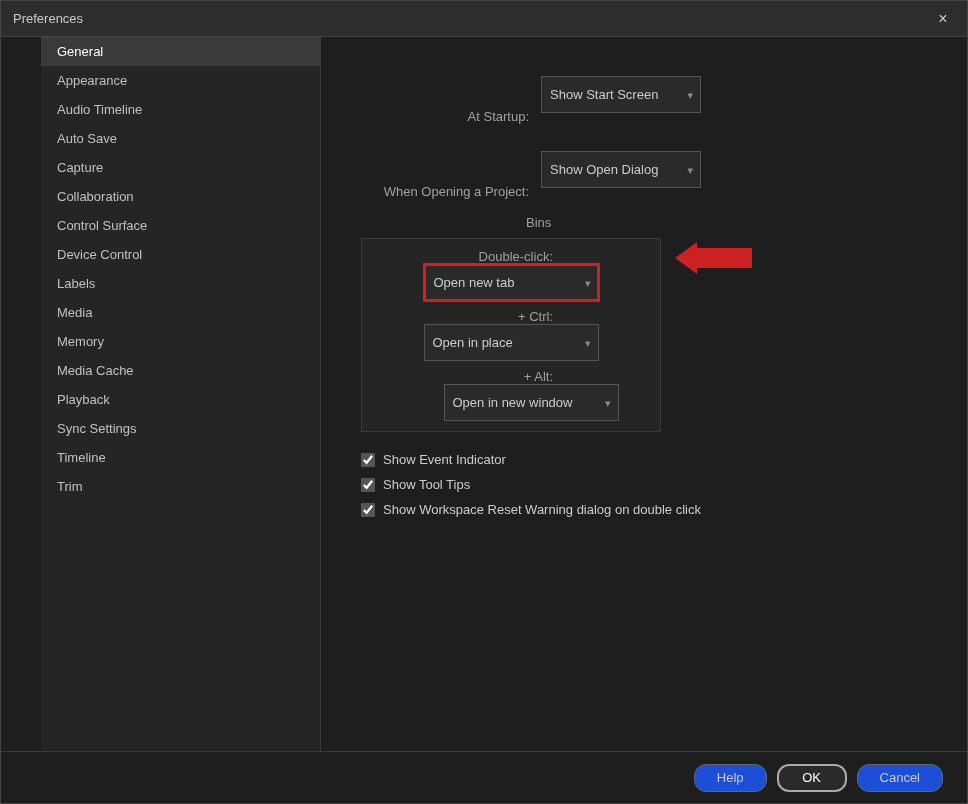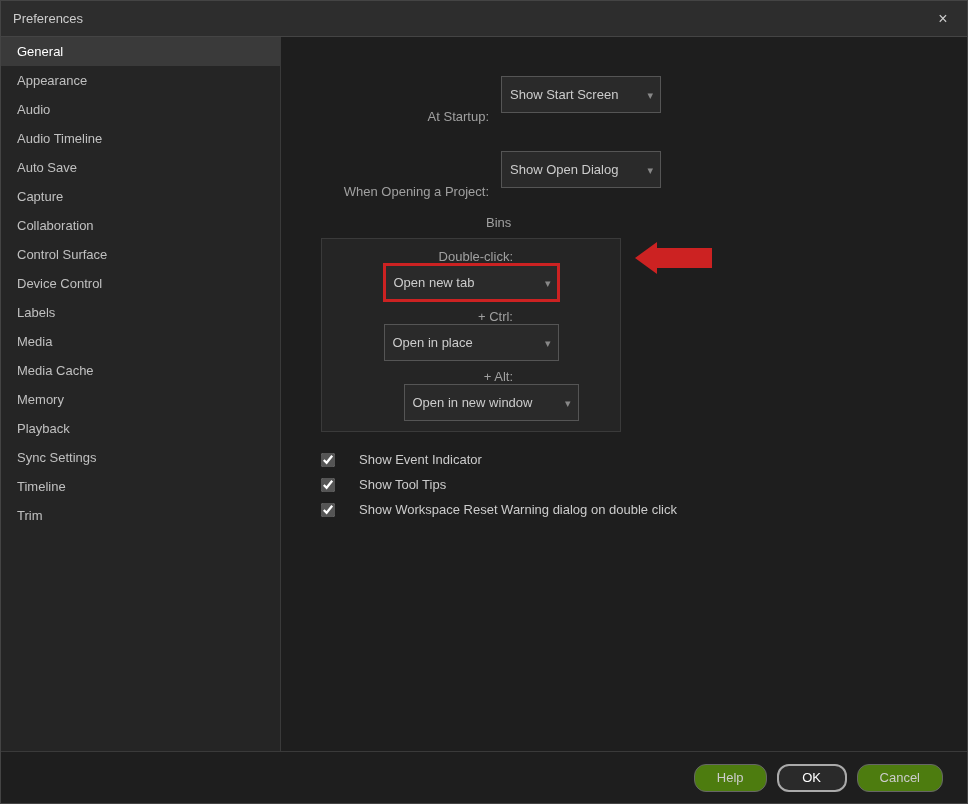--- a/index.html
+++ b/index.html
@@ -45,20 +45,21 @@
       cursor: pointer;
       font-size: 16px;
       display: flex;
       align-items: center;
       justify-content: center;
     }
     .dialog-body {
       display: flex;
       flex: 1;
       overflow: hidden;
+      padding-left: 40px;
     }
     .sidebar {
       width: 280px;
       background: #252525;
       border-right: 1px solid #3a3a3a;
       overflow-y: auto;
       flex-shrink: 0;
     }
     .sidebar-item {
       padding: 7px 16px;
@@ -139,21 +140,20 @@
       color: #a0a0a0;
       font-size: 13px;
       text-align: right;
       min-width: 100px;
       padding-right: 8px;
     }
     .checkbox-row {
       display: flex;
       align-items: center;
       margin-bottom: 10px;
-      gap: 16px;
     }
     .checkbox-row input[type="checkbox"] {
       width: 14px;
       height: 14px;
       margin-right: 8px;
       accent-color: #555;
       cursor: pointer;
     }
     .checkbox-label {
       color: #cccccc;
@@ -173,21 +173,21 @@
     .btn {
       padding: 5px 22px;
       font-size: 13px;
       cursor: pointer;
       border-radius: 12px;
       height: 28px;
       display: flex;
       align-items: center;
       justify-content: center;
       border: 1px solid #666;
-      background: #4d7c0f;
+      background: #1d4ed8;
       color: #cccccc;
       min-width: 70px;
     }
     .btn-ok {
       background: #2a2a2a;
       border: 2px solid #aaa;
       color: #fff;
     }
     .bins-container {
       display: flex;
@@ -206,31 +206,30 @@
   <div class="title-bar">
     <span class="title-bar-title">Preferences</span>
     <button class="close-btn">×</button>
   </div>
 
   <div class="dialog-body">
 
     <div class="sidebar">
     <div class="sidebar-item active">General</div>
         <div class="sidebar-item">Appearance</div>
-        <div class="sidebar-item">Audio</div>
         <div class="sidebar-item">Audio Timeline</div>
         <div class="sidebar-item">Auto Save</div>
         <div class="sidebar-item">Capture</div>
         <div class="sidebar-item">Collaboration</div>
         <div class="sidebar-item">Control Surface</div>
         <div class="sidebar-item">Device Control</div>
         <div class="sidebar-item">Labels</div>
         <div class="sidebar-item">Media</div>
+        <div class="sidebar-item">Memory</div>
         <div class="sidebar-item">Media Cache</div>
-        <div class="sidebar-item">Memory</div>
         <div class="sidebar-item">Playback</div>
         <div class="sidebar-item">Sync Settings</div>
         <div class="sidebar-item">Timeline</div>
         <div class="sidebar-item">Trim</div>
       </div>
 
     <div class="content-area">
 
       <div class="form-row">
         <span class="form-label">At Startup:</span>

